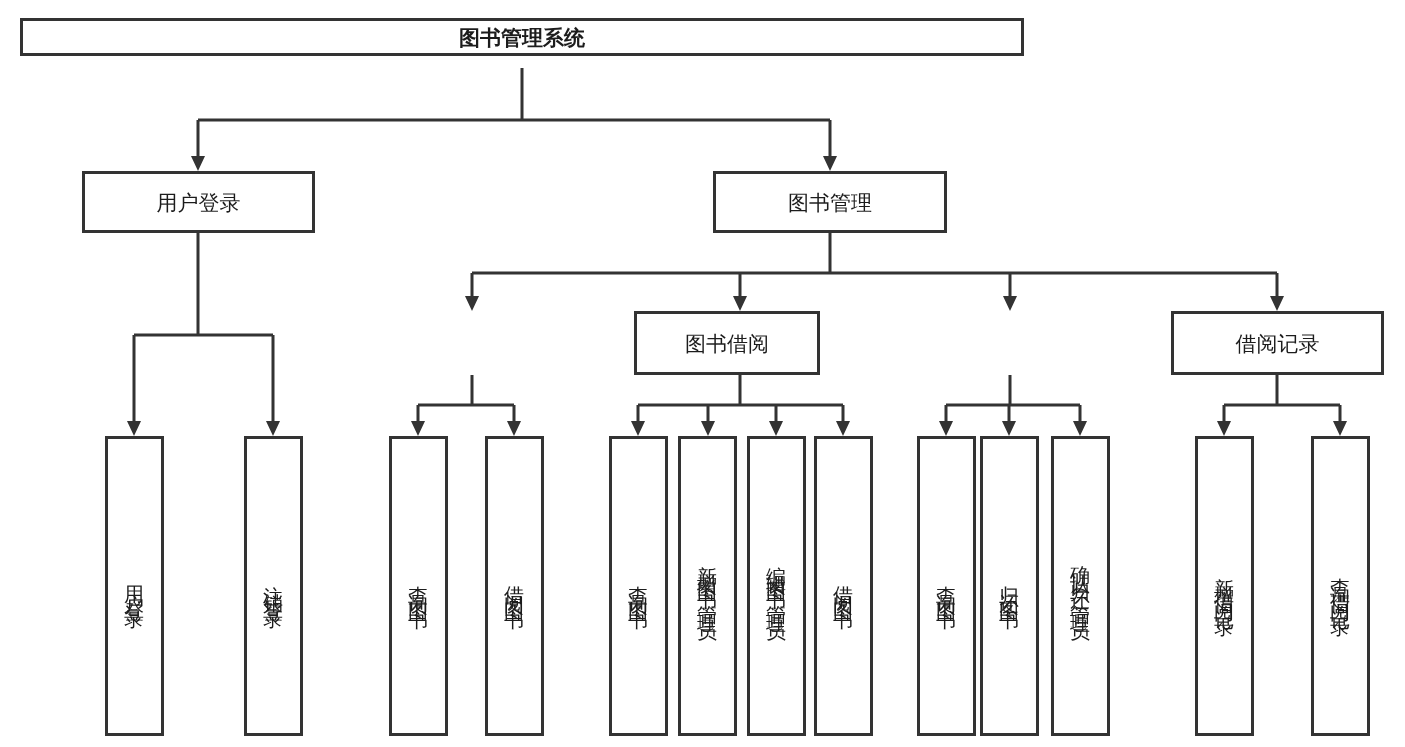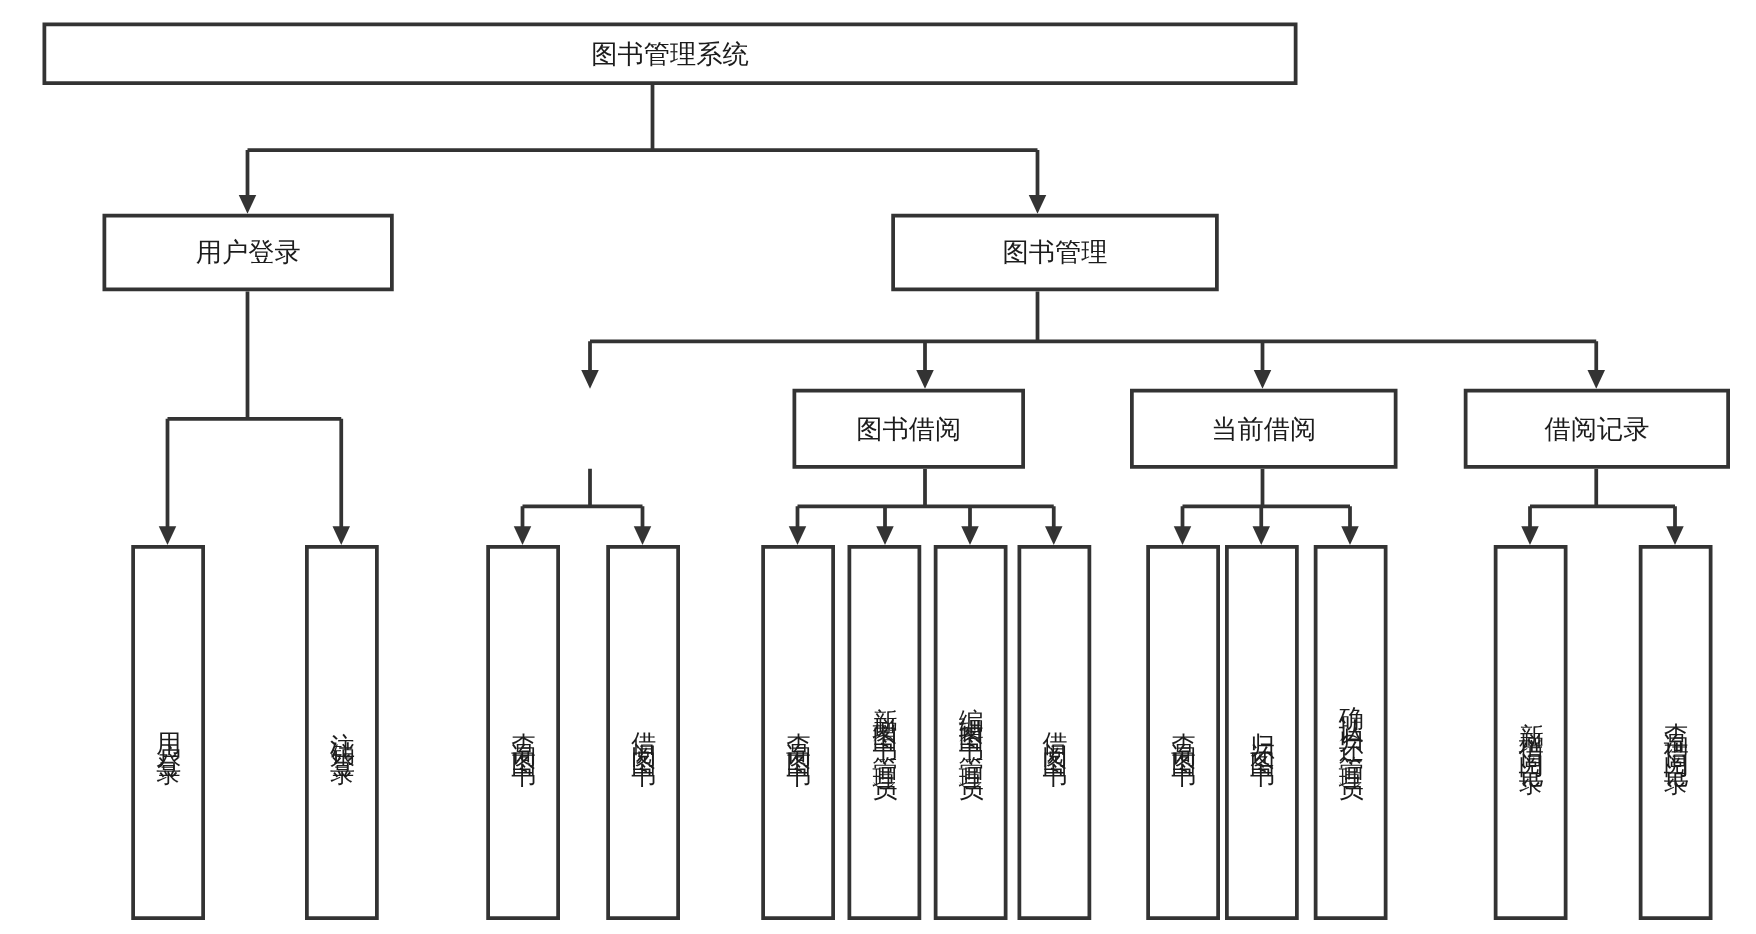--- a/index.html
+++ b/index.html
@@ -88,27 +88,26 @@
     <path d="M1010,375 V405 M946,405 H1080 M946,405 V423 M1009,405 V423 M1080,405 V423"></path>
     <polygon points="939,421 953,421 946,436"></polygon>
     <polygon points="1002,421 1016,421 1009,436"></polygon>
     <polygon points="1073,421 1087,421 1080,436"></polygon>
 
     <path d="M1277,375 V405 M1224,405 H1340 M1224,405 V423 M1340,405 V423"></path>
     <polygon points="1217,421 1231,421 1224,436"></polygon>
     <polygon points="1333,421 1347,421 1340,436"></polygon>
   </svg>
 
-  <div class="box root-box" style="left:34px;top:18px;width:1004px;height:50px;">图书管理系统</div>
+  <div class="box root-box" style="left:20px;top:18px;width:1004px;height:38px;font-weight:bold;">图书管理系统</div>
 
   <div class="box" style="left:82px;top:171px;width:233px;height:62px;">用户登录</div>
-  <div class="box" style="left:713px;top:171px;width:262px;height:62px;">图书管理</div>
+  <div class="box" style="left:713px;top:171px;width:234px;height:62px;">图书管理</div>
 
   <div class="box" style="left:634px;top:311px;width:186px;height:64px;">图书借阅</div>
-  <div class="box" style="left:904px;top:311px;width:214px;height:64px;">当前借阅</div>
   <div class="box" style="left:1171px;top:311px;width:213px;height:64px;">借阅记录</div>
 
   <div class="box leaf" style="left:105px;top:436px;width:59px;height:300px;">用户登录</div>
   <div class="box leaf" style="left:244px;top:436px;width:59px;height:300px;">注销登录</div>
 
   <div class="box leaf" style="left:389px;top:436px;width:59px;height:300px;">查询图书</div>
   <div class="box leaf" style="left:485px;top:436px;width:59px;height:300px;">借阅图书</div>
 
   <div class="box leaf" style="left:609px;top:436px;width:59px;height:300px;">查询图书</div>
   <div class="box leaf" style="left:678px;top:436px;width:59px;height:300px;">新增图书（管理员）</div>

